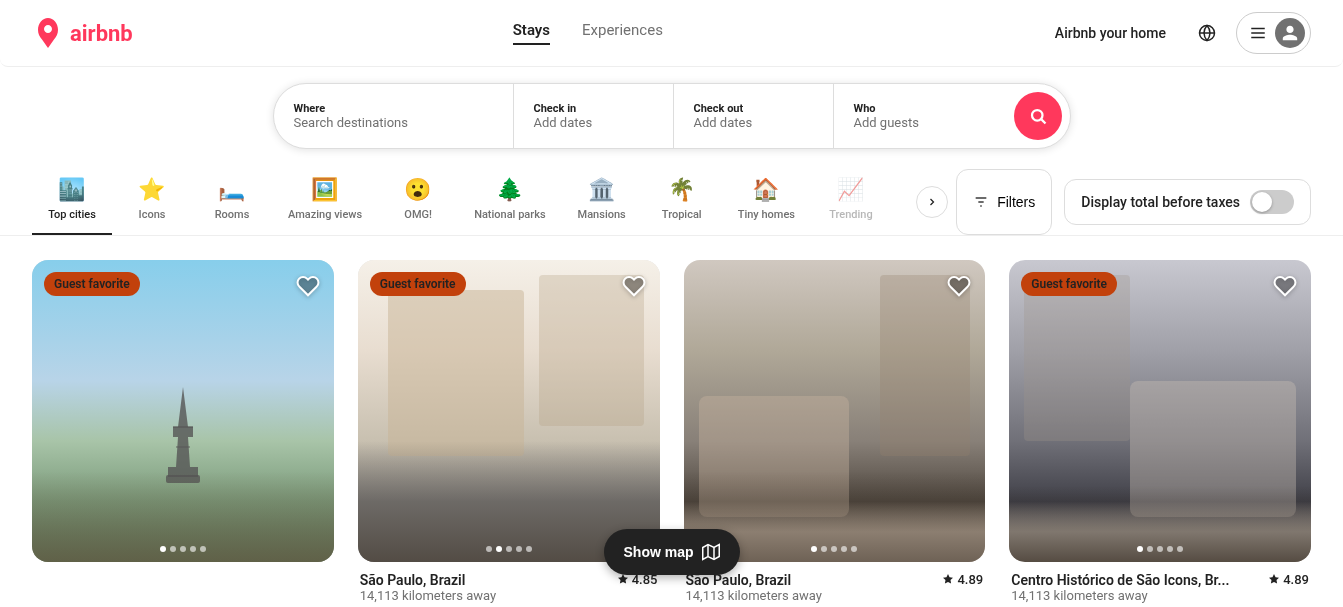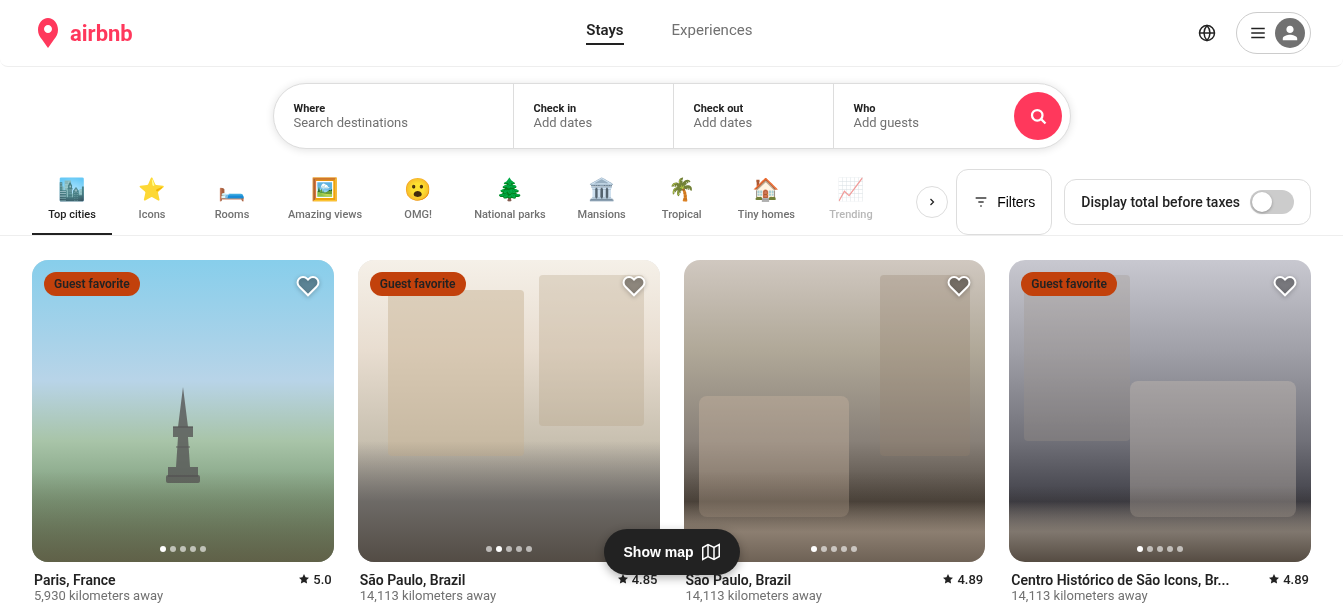--- a/index.html
+++ b/index.html
@@ -37,21 +37,20 @@
       display: flex;
       gap: 32px;
       align-items: center;
     }
     .nav-tab {
       font-size: 15px;
       color: #222;
       cursor: pointer;
       padding-bottom: 4px;
       border-bottom: 2px solid transparent;
-      margin-left: 16px;
     }
     .nav-tab.active {
       border-bottom: 2px solid #222;
       font-weight: 600;
     }
     .nav-tab.inactive {
       color: #717171;
       text-align: center;
     }
     .header-right {
@@ -394,20 +393,21 @@
     </svg>
     <span class="logo-text">airbnb</span>
   </div>
 
   <nav class="nav-tabs">
     <span class="nav-tab active">Stays</span>
     <span class="nav-tab inactive">Experiences</span>
   </nav>
 
   <div class="header-right">
+    <span class="airbnb-home-btn">Airbnb your home</span>
     <div class="globe-icon">
       <svg width="18" height="18" viewBox="0 0 24 24" fill="none" stroke="#222" stroke-width="2">
         <circle cx="12" cy="12" r="10"></circle>
         <line x1="2" y1="12" x2="22" y2="12"></line>
         <path d="M12 2a15.3 15.3 0 0 1 4 10 15.3 15.3 0 0 1-4 10 15.3 15.3 0 0 1-4-10 15.3 15.3 0 0 1 4-10z"></path>
       </svg>
     </div>
     <div class="user-menu">
       <svg width="18" height="18" viewBox="0 0 24 24" fill="none" stroke="#222" stroke-width="2">
         <line x1="3" y1="6" x2="21" y2="6"></line>
@@ -538,32 +538,20 @@
         </svg>
       </div>
       <div class="dot-indicators">
         <div class="dot active"></div>
         <div class="dot"></div>
         <div class="dot"></div>
         <div class="dot"></div>
         <div class="dot"></div>
       </div>
     </div>
-    <div class="listing-info">
-      <div class="listing-location-row">
-        <span class="listing-location">Paris, France</span>
-        <span class="listing-rating">
-          <svg width="12" height="12" viewBox="0 0 24 24" fill="#222">
-              <polygon points="12,2 15.09,8.26 22,9.27 17,14.14 18.18,21.02 12,17.77 5.82,21.02 7,14.14 2,9.27 8.91,8.26"></polygon>
-            </svg>
-          <span>5.0</span>
-        </span>
-      </div>
-      <div class="listing-distance">5,930 kilometers away</div>
-    </div>
   </div>
 
   <div class="listing-card">
     <div class="listing-img">
       <div class="sao-1-scene">
         <div style="position:absolute;top:10%;left:10%;width:45%;height:55%;background:rgba(200,180,150,0.5);border-radius:4px;"></div>
         <div style="position:absolute;bottom:0;left:0;right:0;height:40%;background:linear-gradient(transparent,rgba(60,50,40,0.7));"></div>
         <div style="position:absolute;top:5%;right:5%;width:35%;height:50%;background:rgba(180,160,130,0.3);border-radius:4px;"></div>
       </div>
       <div class="guest-favorite">Guest favorite</div>

